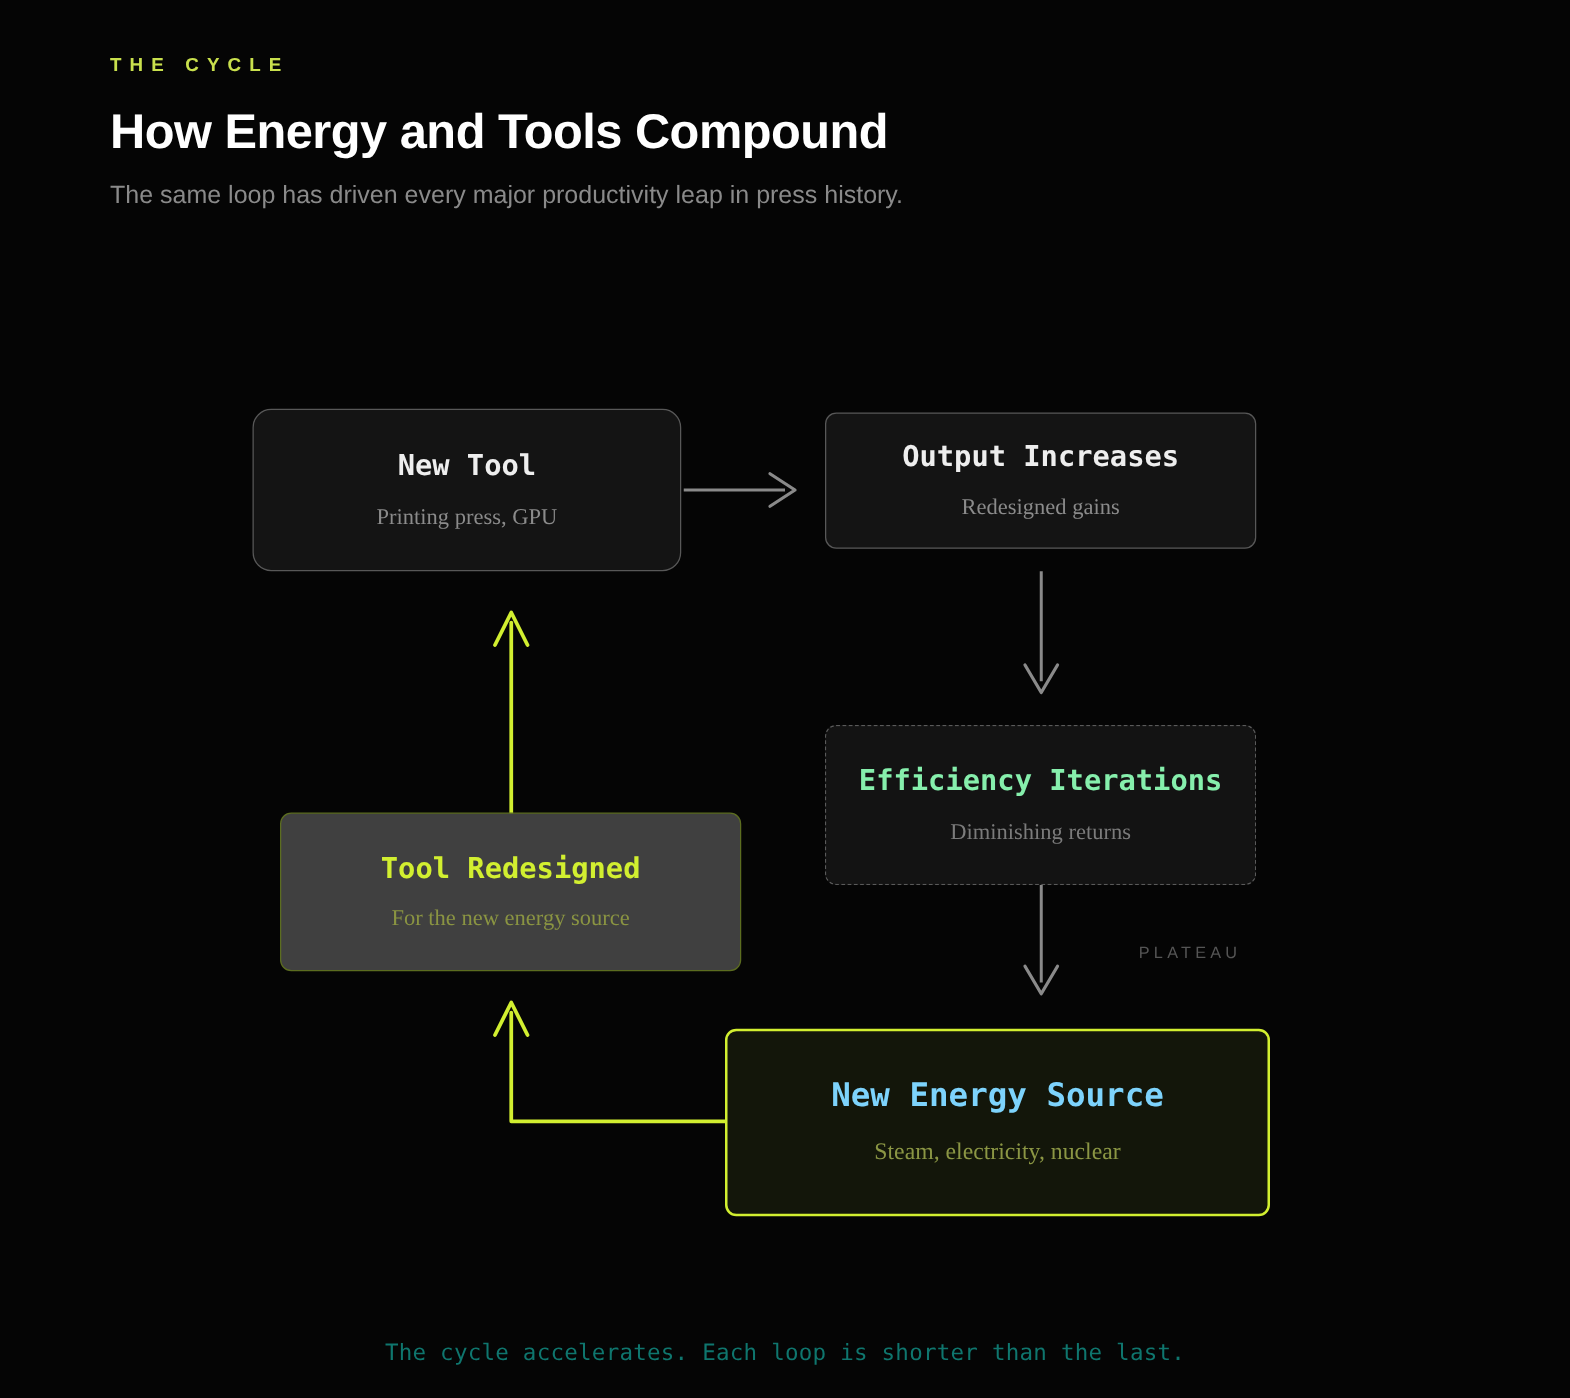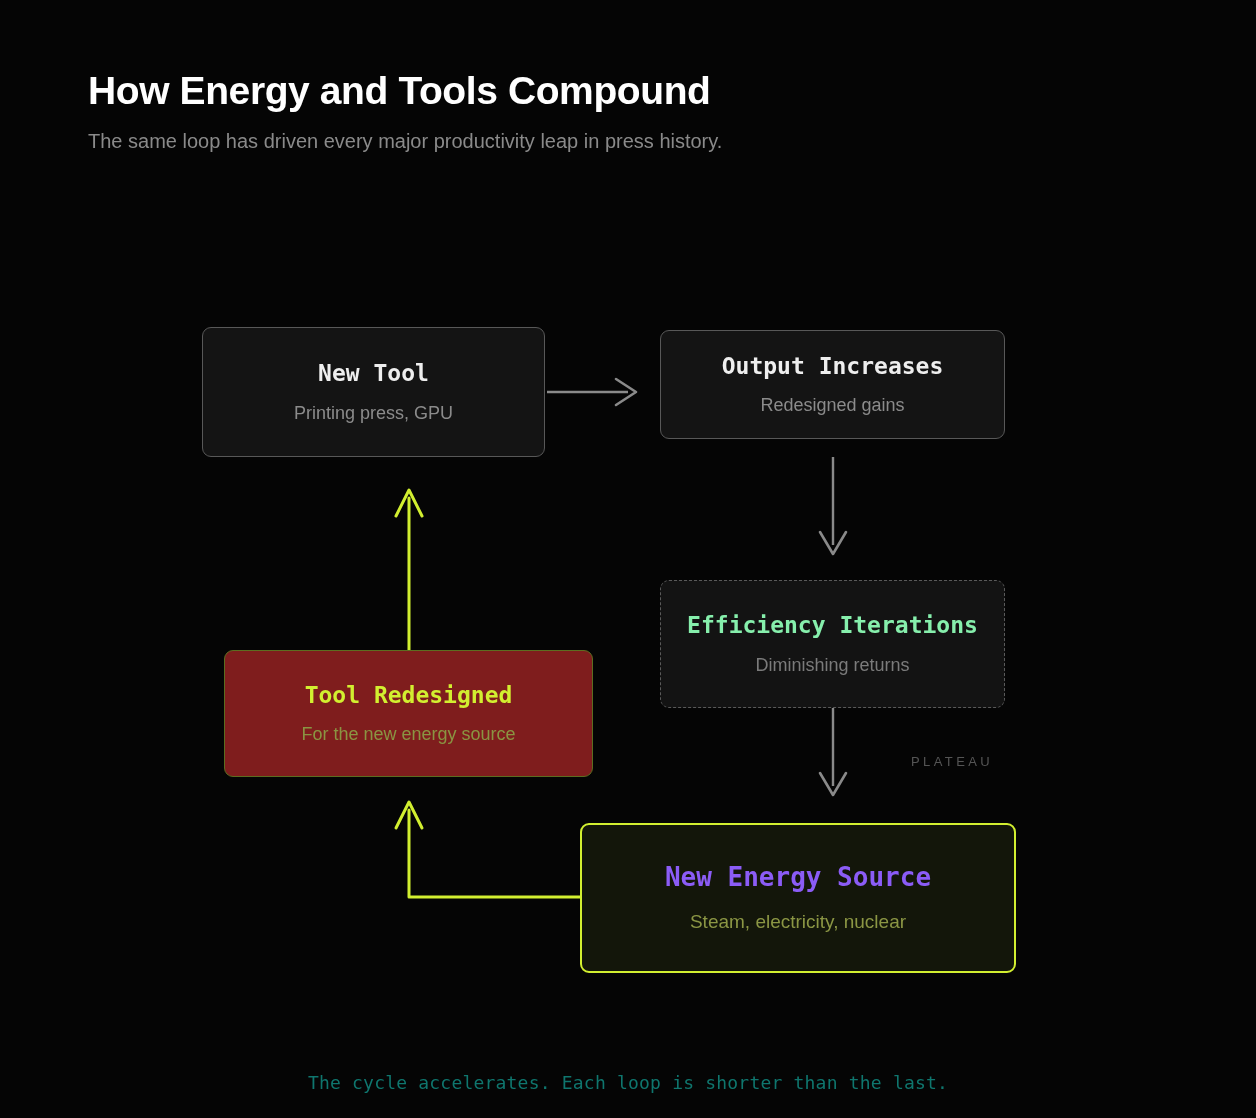--- a/index.html
+++ b/index.html
@@ -78,21 +78,21 @@
   }
 
   .node-title {
     font-family: "DejaVu Sans Mono", monospace;
     font-weight: 700;
     line-height: 1.15;
     white-space: nowrap;
   }
 
   .node-sub {
-    font-family: Liberation Sans, sans-serif;
+    font-family: Liberation Serif, serif;
     font-weight: 400;
     line-height: 1.15;
     white-space: nowrap;
     text-align: right;
   }
 
   
   .node.neutral {
     background: #141414;
     border: 1.6px solid #585858;
@@ -103,32 +103,32 @@
   
   .node.dashed {
     background: #131313;
     border: 1.6px dashed #5a5a5a;
   }
   .node.dashed .node-title { font-size: 23px; color: #86efac; }
   .node.dashed .node-sub   { font-size: 18px; color: #7b7b7b; margin-top: 16px; }
 
   
   .node.accent-dim {
-    background: #7f1d1d;
+    background: #404040;
     border: 1.6px solid #5c6d20;
   }
   .node.accent-dim .node-title { font-size: 23px; color: #d2ef30; }
   .node.accent-dim .node-sub   { font-size: 18px; color: #8a9442; margin-top: 16px; }
 
   
   .node.accent-bright {
     background: #13160a;
     border: 2.2px solid #d2ef30;
   }
-  .node.accent-bright .node-title { font-size: 26px; color: #8b5cf6; }
+  .node.accent-bright .node-title { font-size: 26px; color: #7dd3fc; }
   .node.accent-bright .node-sub   { font-size: 19px; color: #8b9644; margin-top: 18px; }
 
   
   .side-label {
     position: absolute;
     font-family: "Liberation Sans", sans-serif;
     font-size: 13px;
     font-weight: 400;
     letter-spacing: 3.4px;
     color: #555555;
@@ -145,20 +145,21 @@
     font-family: "DejaVu Sans Mono", monospace;
     font-size: 18px;
     color: #0f766e;
     letter-spacing: 0.2px;
   }
 </style>
 </head>
 <body>
 
 <div id="header">
+  <div id="eyebrow">THE CYCLE</div>
   <h1 id="page-title">How Energy and Tools Compound</h1>
   <div id="subtitle">The same loop has driven every major productivity leap in press history.</div>
 </div>
 
 <div id="stage">
 
   <svg id="connectors" viewBox="0 0 1256 1060">
 
     <g>
       <line x1="547" y1="392" x2="628" y2="392" stroke="#8a8a8a" stroke-width="2.4"></line>
@@ -179,21 +180,21 @@
       <polyline points="580,897 409,897 409,810" fill="none" stroke="#d2ef30" stroke-width="3" stroke-linecap="round" stroke-linejoin="round"></polyline>
       <polyline points="396,828 409,802 422,828" fill="none" stroke="#d2ef30" stroke-width="3" stroke-linecap="round" stroke-linejoin="round"></polyline>
     </g>
 
     <g>
       <line x1="409" y1="651" x2="409" y2="498" stroke="#d2ef30" stroke-width="3" stroke-linecap="round"></line>
       <polyline points="396,516 409,490 422,516" fill="none" stroke="#d2ef30" stroke-width="3" stroke-linecap="round" stroke-linejoin="round"></polyline>
     </g>
   </svg>
 
-  <div class="node neutral" style="left:202px; top:327px; width:343px; height:130px;">
+  <div class="node neutral" style="left:202px; top:327px; width:343px; height:130px;border-radius:15px;">
     <div class="node-title">New Tool</div>
     <div class="node-sub">Printing press, GPU</div>
   </div>
 
   <div class="node neutral" style="left:660px; top:330px; width:345px; height:109px;">
     <div class="node-title">Output Increases</div>
     <div class="node-sub">Redesigned gains</div>
   </div>
 
   <div class="node dashed" style="left:660px; top:580px; width:345px; height:128px;">

